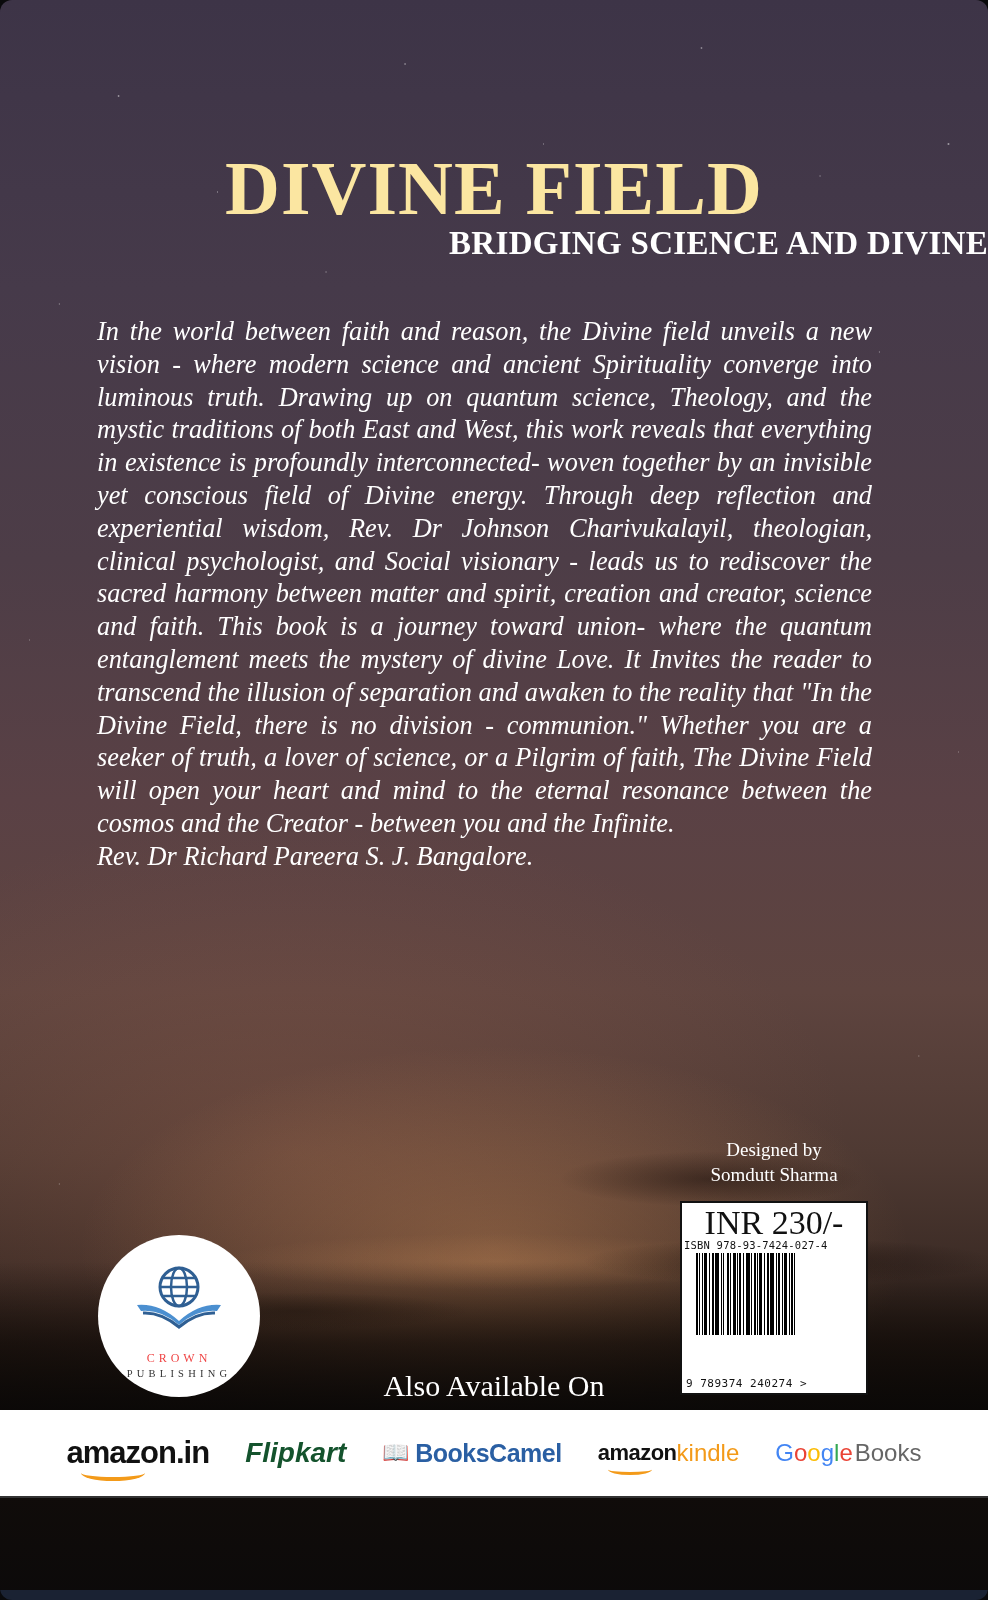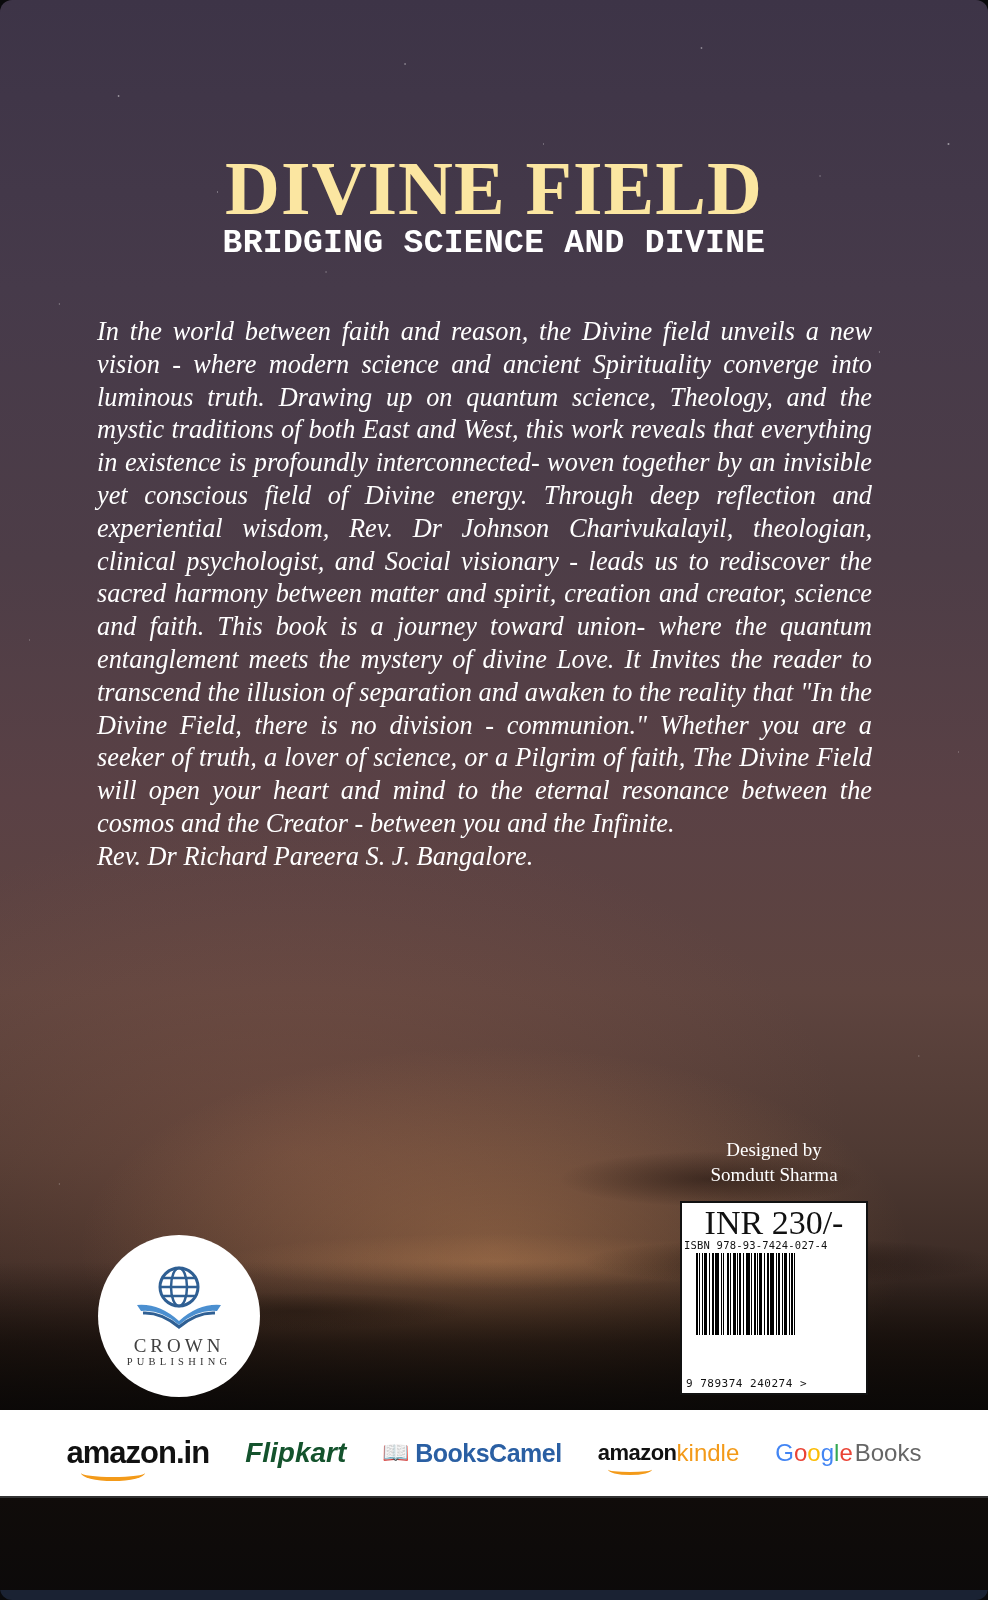--- a/index.html
+++ b/index.html
@@ -32,37 +32,37 @@
   .clouds { position:absolute; left:0; right:0; top:1080px; height:330px; pointer-events:none;
     background:
       radial-gradient(ellipse 22% 12% at 72% 30%, rgba(30,18,14,.55), transparent 70%),
       radial-gradient(ellipse 30% 10% at 80% 55%, rgba(25,15,12,.6), transparent 70%),
       radial-gradient(ellipse 25% 8% at 30% 70%, rgba(30,20,14,.5), transparent 70%),
       radial-gradient(ellipse 40% 12% at 50% 55%, rgba(200,140,90,.25), transparent 70%),
       linear-gradient(180deg, transparent 0%, transparent 55%, rgba(15,10,8,.7) 80%, rgba(10,8,7,.95) 100%);
   }
   .title { position:absolute; left:0; right:0; top:150px; text-align:center; color:#fbe6a1;
     font-family:"Liberation Serif", "DejaVu Serif", serif; font-weight:bold; font-size:76px; letter-spacing:1px; line-height:1; }
-  .subtitle { position:absolute; left:0; right:0; top:227px; text-align:center; color:#ffffff;
-    font-family:Liberation Mono, monospace; font-weight:bold; font-size:33px; letter-spacing:0.3px; line-height:1; }
+  .subtitle { position:absolute; left:0; right:0; top:227px; text-align:right; color:#ffffff;
+    font-family:Liberation Serif, serif; font-weight:bold; font-size:33px; letter-spacing:0.3px; line-height:1; }
   .blurb { position:absolute; left:97px; width:775px; top:316px; color:#ffffff; font-style:italic;
     font-family:"Liberation Serif", "DejaVu Serif", serif; font-size:26.3px; line-height:32.8px; text-align:justify; }
   .blurb .sig { display:block; text-align:left; }
   .designed { position:absolute; left:680px; width:188px; top:1137px; color:#fff; text-align:center;
     font-family:"Liberation Serif", serif; font-size:19px; line-height:25px; }
   .barcode-box { position:absolute; left:680px; top:1201px; width:188px; height:194px; background:#fff; border:2px solid #111; box-sizing:border-box; }
   .genre { background:#f0391b; color:#fff; font-size:18.5px; text-align:center; height:38px; line-height:38px; white-space:nowrap; }
   .price { text-align:center; color:#111; font-size:34px; line-height:32px; margin-top:4px; }
   .isbn { font-family:"DejaVu Sans Mono", "Liberation Mono", monospace; font-size:10.5px; color:#111; padding-left:2px; white-space:nowrap; letter-spacing:0.2px; }
   .bars { margin:2px 0 0 14px; height:82px; width:128px; display:flex; align-items:stretch; }
   .bars span { display:block; background:#000; height:100%; }
   .barnum { font-family:"DejaVu Sans Mono", monospace; font-size:11px; color:#111; position:absolute; left:4px; bottom:3px; background:#fff; letter-spacing:0.5px; }
   .logo { position:absolute; left:98px; top:1235px; width:162px; height:162px; border-radius:50%; background:#fff; text-align:center; }
   .logo svg { margin-top:30px; }
-  .logo .crown { color:#404040; font-size:19px; letter-spacing:4px; margin-top:4px; line-height:18px; }
+  .logo .crown { color:#ef4444; font-size:12px; letter-spacing:4px; margin-top:16px; line-height:18px; }
   .logo .pub { color:#333; font-size:10.5px; letter-spacing:4.2px; line-height:14px; }
   .avail { position:absolute; left:0; right:0; top:1368px; text-align:center; color:#fff; font-size:30px; line-height:36px; font-family:"Liberation Serif", serif; }
   .vendor-bar { position:absolute; left:0; width:988px; top:1410px; height:86px; background:#fff; border-bottom:2px solid #333; display:flex; align-items:center; justify-content:center; gap:36px; }
   .vendor { display:flex; align-items:center; font-family:"Liberation Sans", sans-serif; white-space:nowrap; }
   .v-amazon { font-size:31px; color:#111; font-weight:bold; letter-spacing:-1px; position:relative; }
   .v-amazon .smile { position:absolute; left:14px; bottom:-10px; width:64px; height:12px; border-bottom:4px solid #f39a19; border-radius:0 0 50% 50%; }
   .v-flipkart { font-size:28px; color:#14532d; font-weight:bold; font-style:italic; }
   .v-books { font-size:25px; color:#2a5fa3; font-weight:bold; letter-spacing:-0.5px; }
   .v-books .bk-icon { color:#4a8fd0; font-size:22px; margin-right:6px; }
   .v-kindle { font-size:22px; position:relative; }
@@ -139,20 +139,21 @@
       <line x1="31" y1="22" x2="69" y2="22" stroke="#2f5f93" stroke-width="2.5"></line>
       <line x1="34" y1="13" x2="66" y2="13" stroke="#2f5f93" stroke-width="2.5"></line>
       <line x1="34" y1="31" x2="66" y2="31" stroke="#2f5f93" stroke-width="2.5"></line>
       <path d="M8 40 Q30 38 50 56 Q70 38 92 40 L88 46 Q68 44 50 60 Q32 44 12 46 Z" fill="#4b8fd0"></path>
       <path d="M14 48 Q32 47 50 62 Q68 47 86 48" fill="none" stroke="#2f5f93" stroke-width="3"></path>
     </svg>
     <div class="crown">CROWN</div>
     <div class="pub">PUBLISHING</div>
   </div>
 
+  <div class="avail">Also Available On</div>
 
   <div class="vendor-bar">
     <div class="vendor v-amazon">
       <span>amazon.in</span>
       <span class="smile"></span>
     </div>
     <div class="vendor v-flipkart">
       <span>Flipkart</span>
     </div>
     <div class="vendor v-books">

